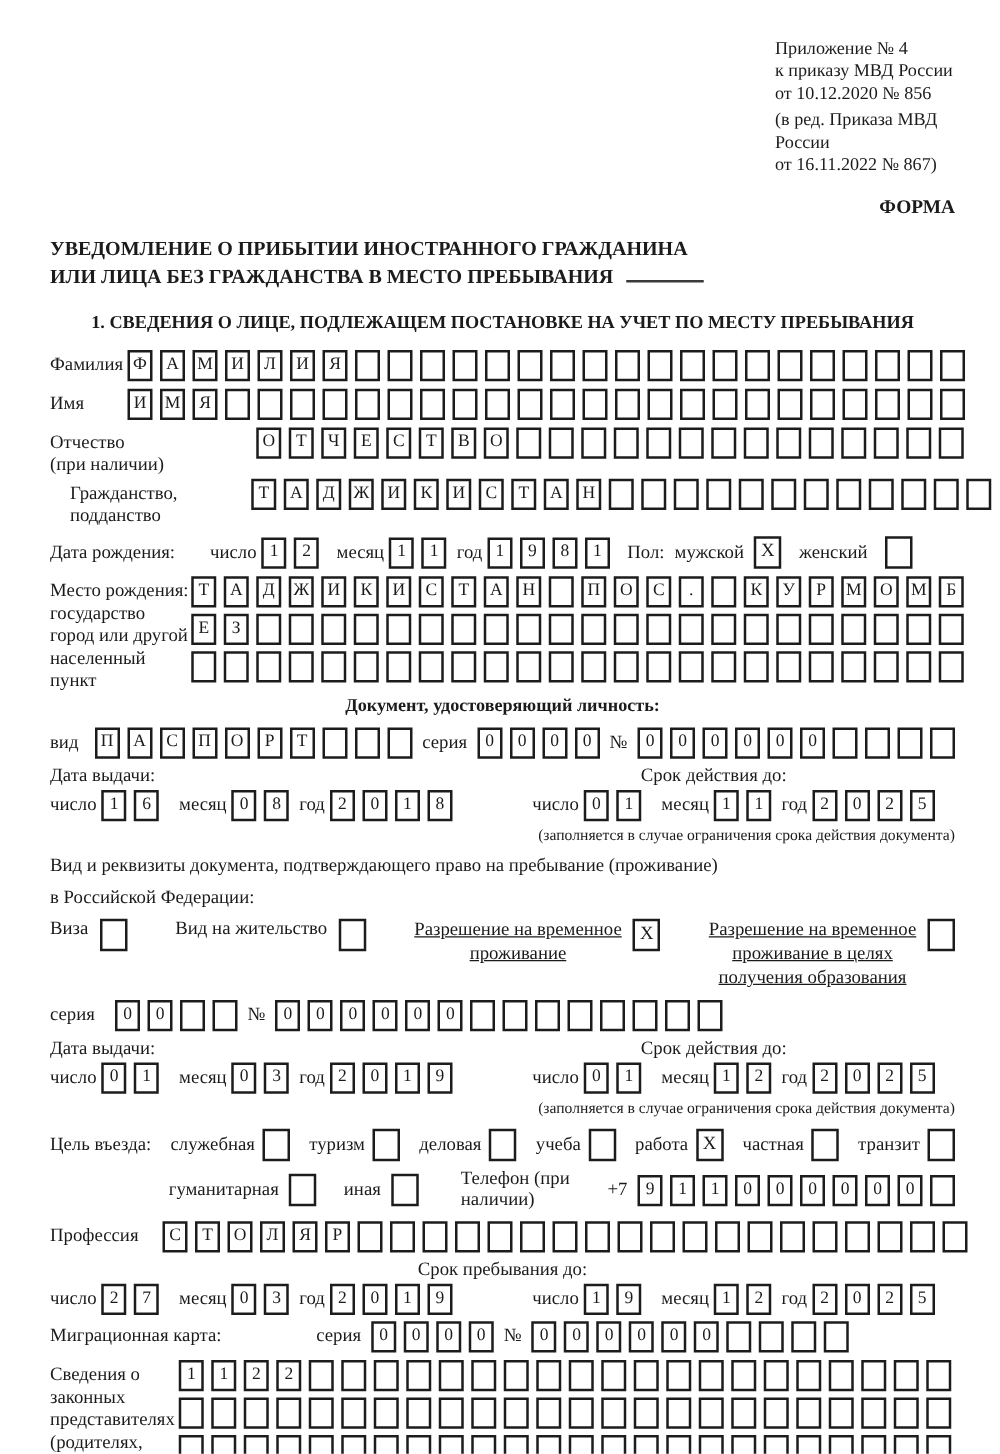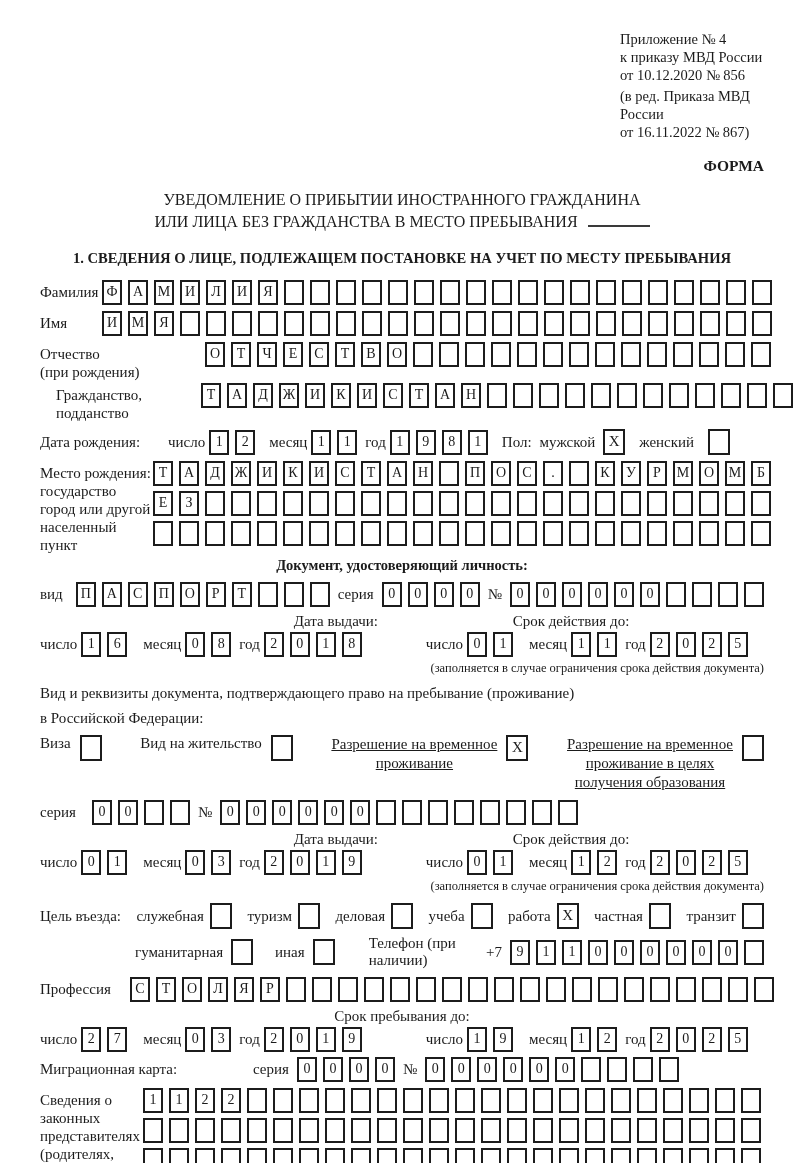--- a/index.html
+++ b/index.html
@@ -12,21 +12,21 @@
     overflow: hidden;
   }
   .page { box-sizing: border-box; width: 800px; height: 1163px; padding: 30px 36px 0 40px; }
 
   
   .appendix { margin-left: 580px; font-size: 14.5px; line-height: 18px; }
   .appendix .ed { margin-top: 3px; }
   .forma { text-align: right; font-weight: bold; font-size: 15.5px; margin-top: 16px; }
 
   
-  .title { text-align: center; font-weight: normal; font-size: 16px; line-height: 22px; margin-top: 14px; }
+  .title { font-weight: bold; font-size: 16px; line-height: 22px; margin-top: 14px; }
   .blankline { display: inline-block; width: 62px; border-bottom: 2.5px solid #3a3a3a; height: 13px; margin-left: 10px; }
 
   .sect { text-align: center; font-weight: bold; font-size: 14.6px; margin-top: 17px; }
 
   
   .cells { display: inline-flex; white-space: nowrap; }
   .cell {
     display: inline-block; box-sizing: border-box;
     width: 20px; height: 25px; border: 2px solid #1c1c1c;
     margin-right: 6px; text-align: center;
@@ -54,21 +54,21 @@
   .cellrows .cells:last-child { margin-bottom: 0; }
 
   
   .inline-row { display: flex; align-items: center; margin-top: 7px; }
   .dlabel { margin: 0 4px 0 0; }
   .ml8 { margin-left: 8px; }
   .ml14 { margin-left: 14px; }
 
   
   .dates-head { display: flex; margin-top: 5px; line-height: 18px; }
-  .dh-left { width: 338px; text-align: right; }
+  .dh-left { width: 338px; text-align: left; }
   .dh-right { flex: 1; text-align: center; }
   .dates-row { display: flex; align-items: center; margin-top: 2px; }
   .dgroup { display: flex; align-items: center; }
   .dgroup .cells { margin-right: 8px; }
   .dates-row .rgt { margin-left: 56px; }
   .date-note { font-size: 12.5px; text-align: right; margin-top: 3px; line-height: 16px; }
 
   .plain { margin-top: 8px; line-height: 19px; }
 
   
@@ -171,21 +171,21 @@
         <span class="cell"></span>
         <span class="cell"></span>
         <span class="cell"></span>
         <span class="cell"></span>
       </div>
   </div>
 
   <div class="frow">
     <div class="lbl w-patr">
       <div>Отчество</div>
-      <div>(при рождения)</div>
+      <div>(при наличии)</div>
     </div>
     <div class="cells">
         <span class="cell">О</span>
         <span class="cell">Т</span>
         <span class="cell">Ч</span>
         <span class="cell">Е</span>
         <span class="cell">С</span>
         <span class="cell">Т</span>
         <span class="cell">В</span>
         <span class="cell">О</span>

